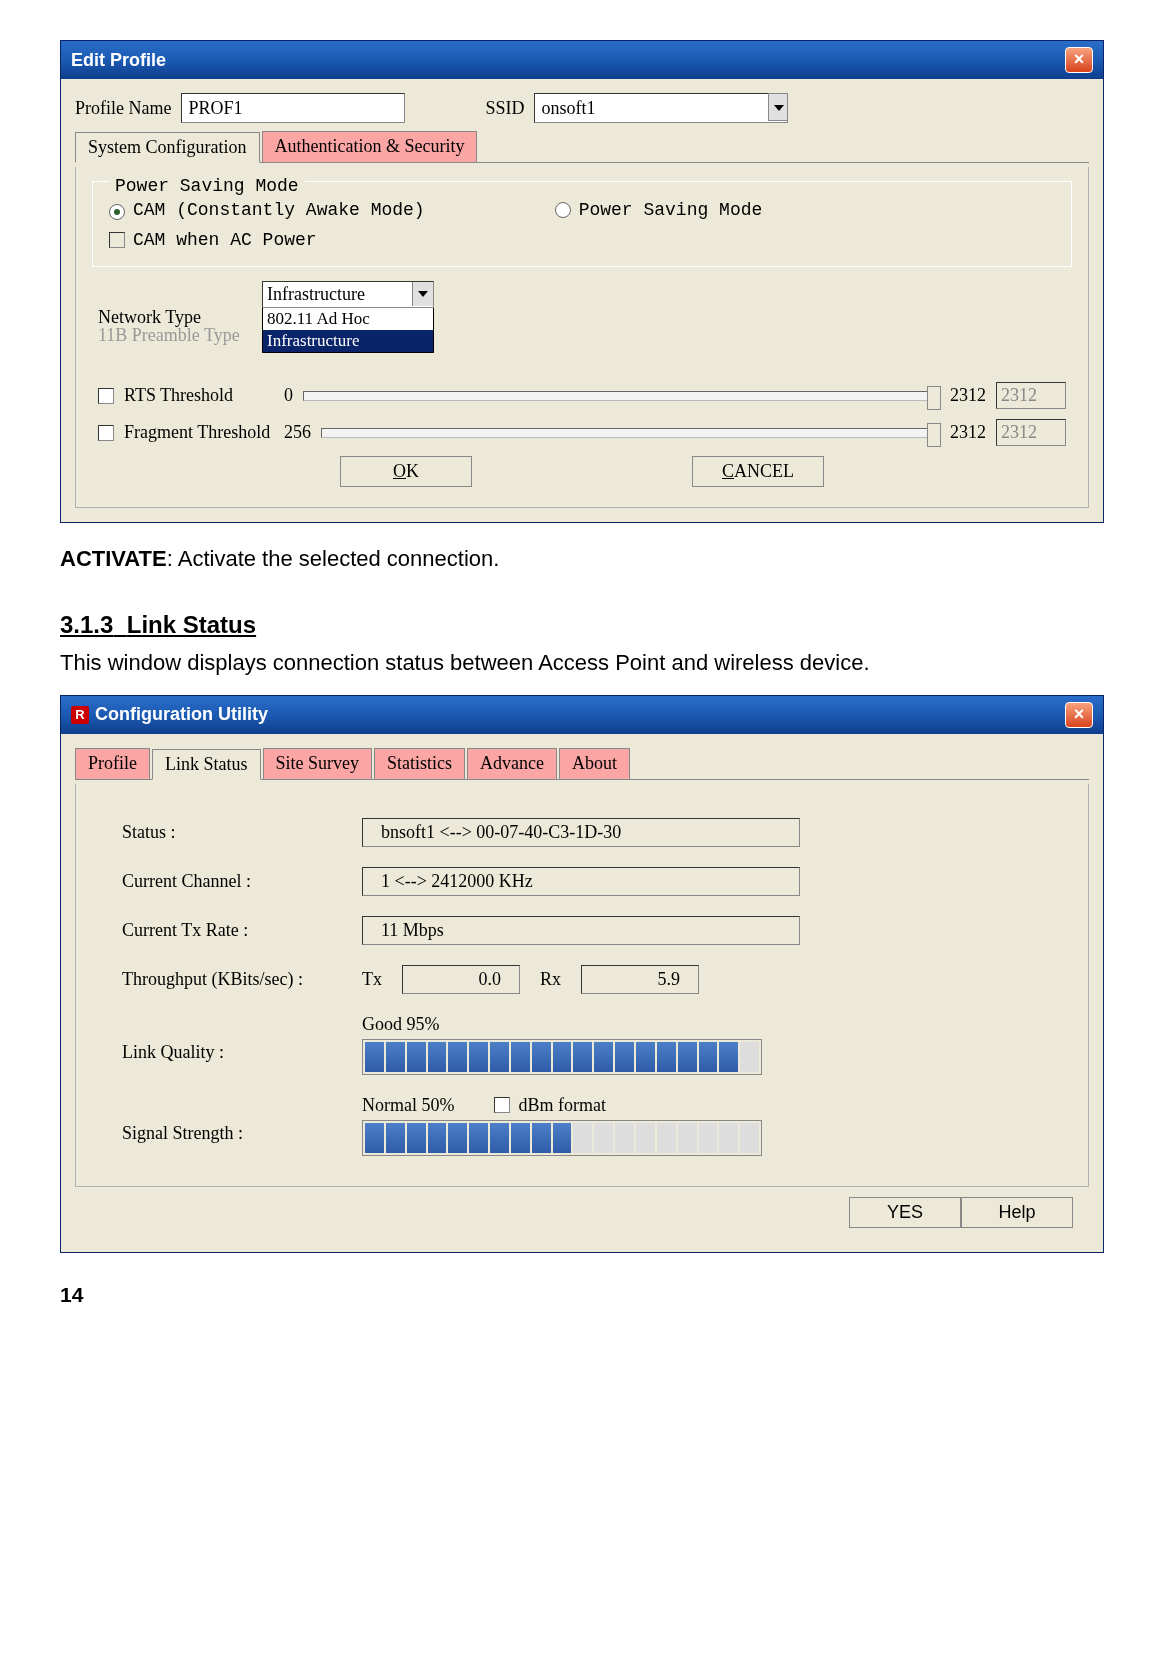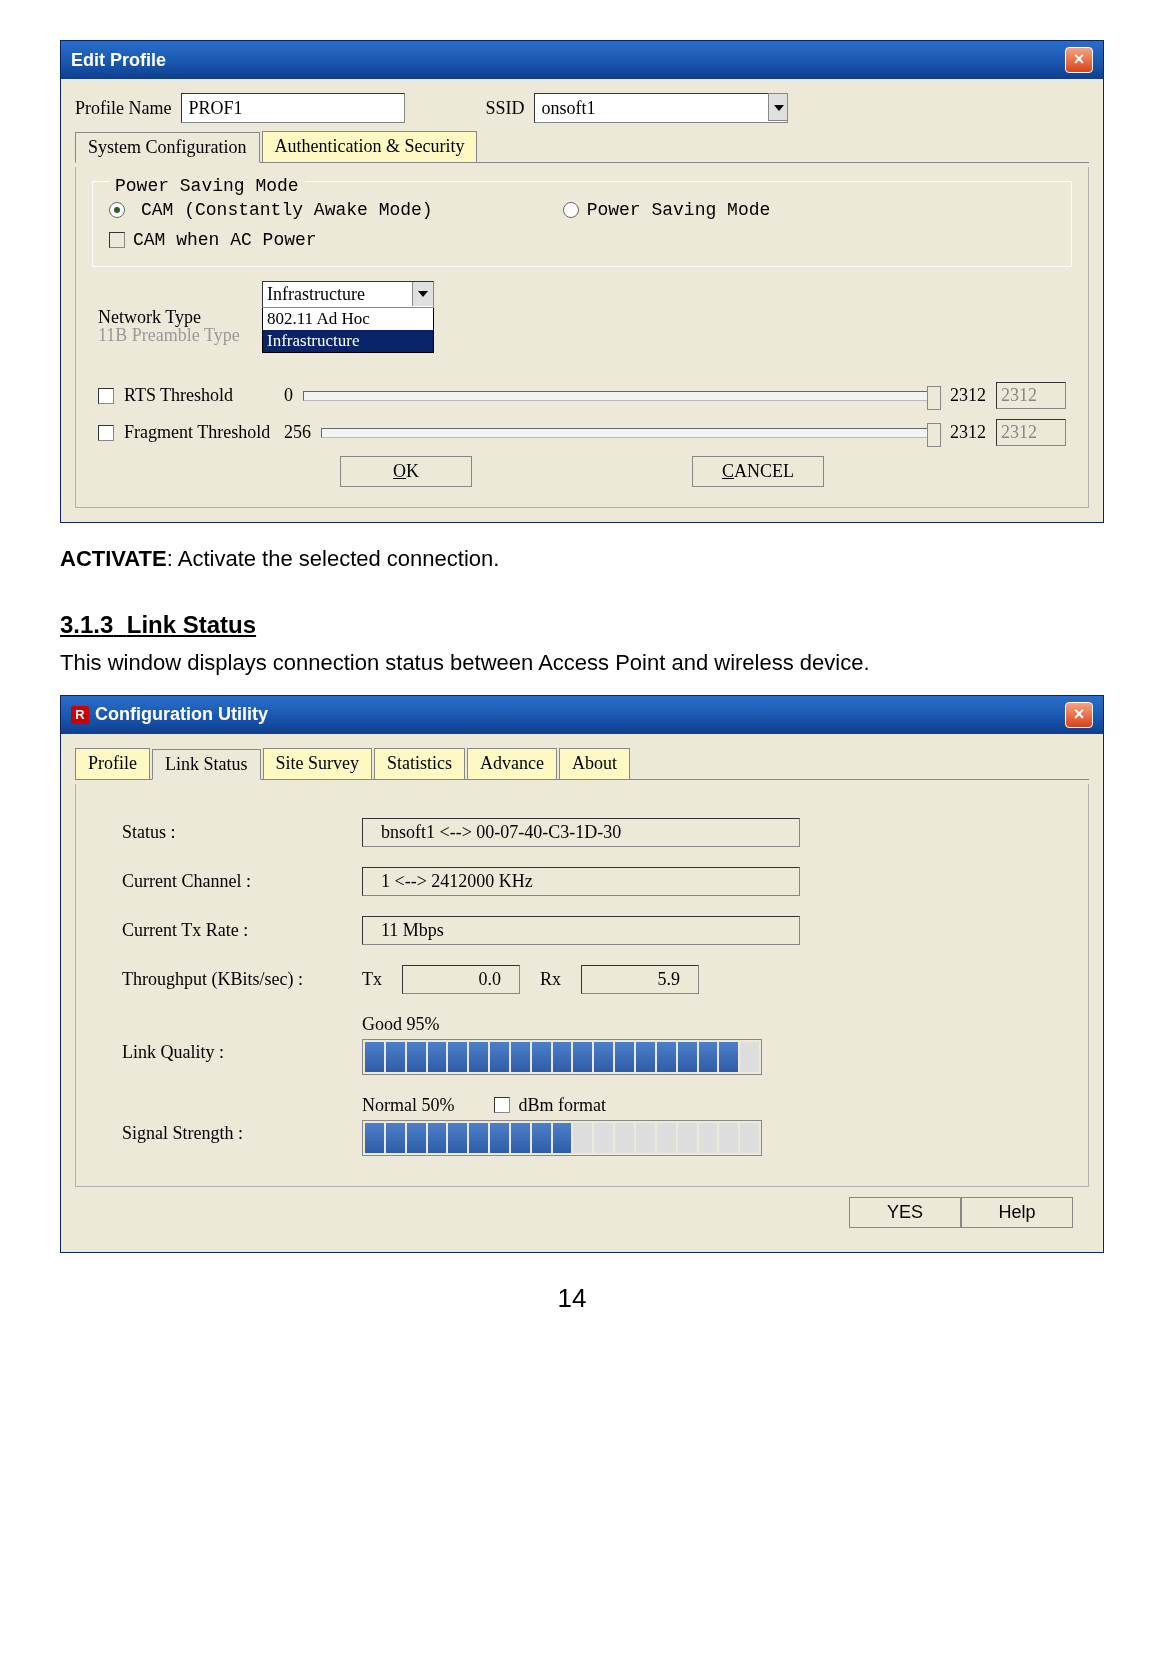--- a/index.html
+++ b/index.html
@@ -86,21 +86,21 @@
     display: flex;
     border-bottom: 1px solid #888;
     font-family: "Times New Roman", serif;
     font-size: 18px;
     margin-bottom: 4px;
   }
   .tab {
     padding: 4px 12px;
     border: 1px solid #888;
     border-bottom: none;
-    background: #fef9c3;
+    background: #fca5a5;
     margin-right: 2px;
     cursor: pointer;
   }
   .tab.active {
     background: #ece9d8;
     position: relative;
     top: 1px;
     border-bottom: 1px solid #ece9d8;
   }
   .tab.inactive {
@@ -297,23 +297,23 @@
   }
   .bar-seg.on {
     background: linear-gradient(to bottom,#4d7fc8,#2f5ca8);
   }
   .bottom-btns {
     display: flex;
     justify-content: flex-end;
     padding: 10px 16px;
   }
   .page-num {
-    text-align: center;
-    font-weight: normal;
-    font-size: 26px;
+    text-align: left;
+    font-weight: bold;
+    font-size: 21px;
     margin-top: 30px;
     padding-right: 20px;
   }
   .r-icon {
     width: 18px; height: 18px;
     background: #c00;
     color: #fff;
     font-size: 13px;
     font-weight: bold;
     display: inline-flex;
@@ -345,21 +345,21 @@
       <div class="tab active">System Configuration</div>
       <div class="tab inactive">Authentication &amp; Security</div>
     </div>
 
     <div class="panel">
 
       <div class="fieldset">
         <span class="fieldset-legend">Power Saving Mode</span>
         <div class="fieldset-inner">
           <div class="radio-row">
-            <span style="display:flex;align-items:center;gap:16px">
+            <span style="display:flex;align-items:flex-end;gap:8px">
               <span class="radio sel"></span>
               <span>CAM (Constantly Awake Mode)</span>
             </span>
             <span style="display:flex;align-items:center;gap:8px">
               <span class="radio"></span>
               <span>Power Saving Mode</span>
             </span>
           </div>
           <div style="display:flex;align-items:center;gap:8px;font-size:18px">
             <span class="chk disabled"></span>

